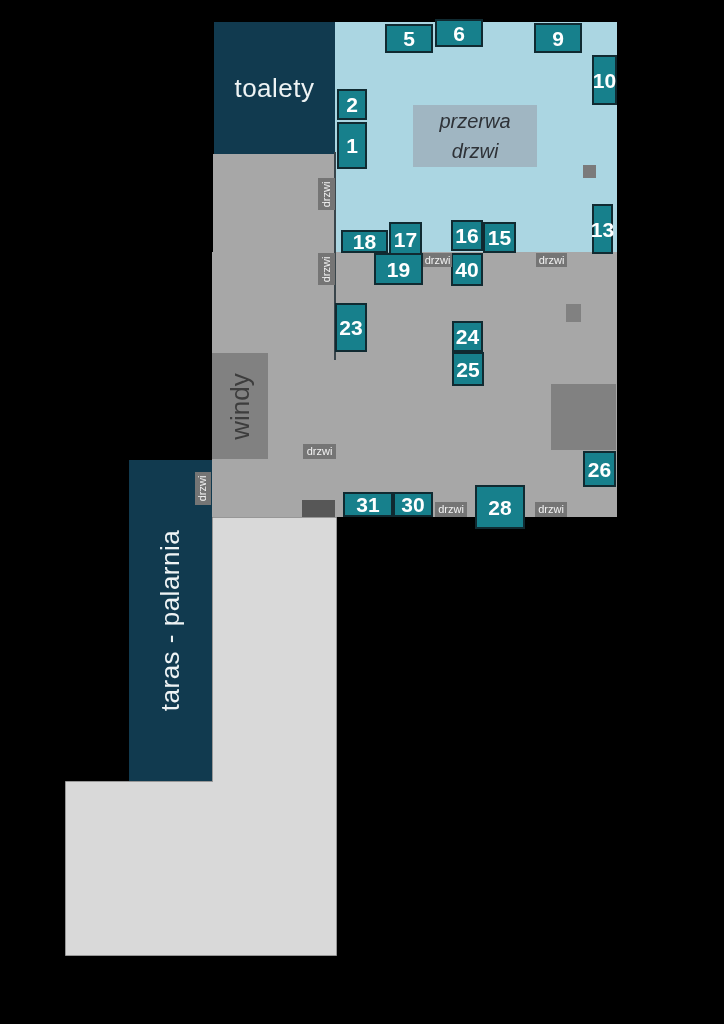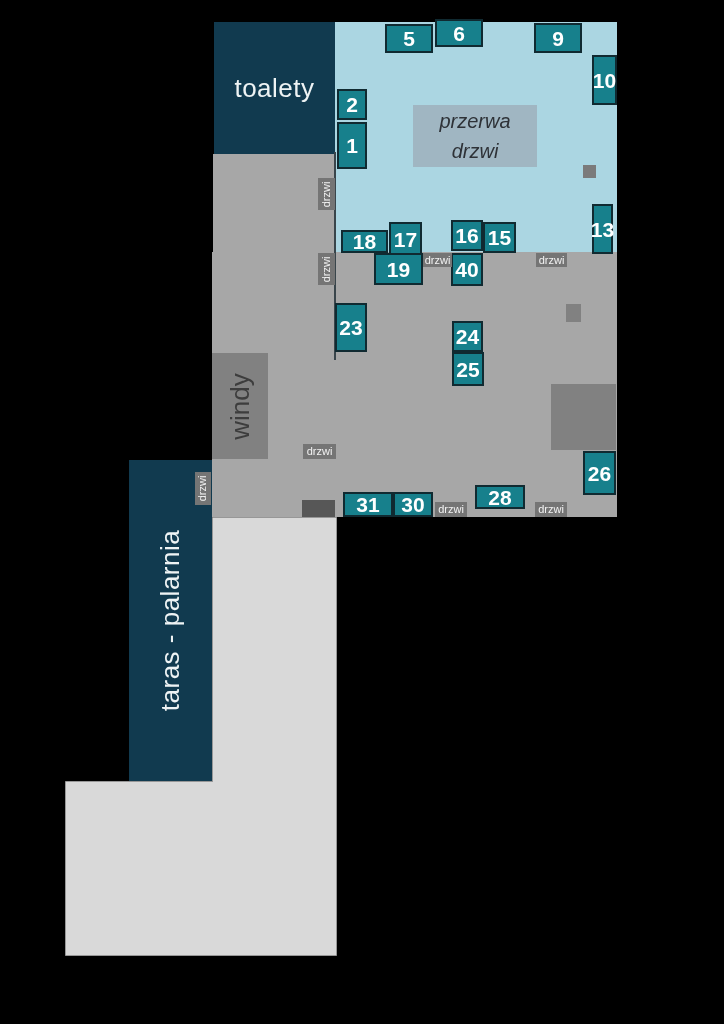--- a/index.html
+++ b/index.html
@@ -101,22 +101,22 @@
   <div class="abs booth" style="left:592px;top:204px;width:21px;height:50px">13</div>
   <div class="abs booth" style="left:483px;top:222px;width:33px;height:31px">15</div>
   <div class="abs booth" style="left:451px;top:220px;width:32px;height:31px">16</div>
   <div class="abs booth" style="left:389px;top:222px;width:33px;height:34px">17</div>
   <div class="abs booth" style="left:341px;top:230px;width:47px;height:23px">18</div>
   <div class="abs booth" style="left:374px;top:253px;width:49px;height:32px">19</div>
   <div class="abs booth" style="left:451px;top:253px;width:32px;height:33px">40</div>
   <div class="abs booth" style="left:335px;top:303px;width:32px;height:49px">23</div>
   <div class="abs booth" style="left:452px;top:321px;width:31px;height:31px">24</div>
   <div class="abs booth" style="left:452px;top:352px;width:32px;height:34px">25</div>
-  <div class="abs booth" style="left:583px;top:451px;width:33px;height:44px">26</div>
-  <div class="abs booth" style="left:475px;top:485px;width:50px;height:24px">28</div>
+  <div class="abs booth" style="left:583px;top:451px;width:33px;height:36px">26</div>
+  <div class="abs booth" style="left:475px;top:485px;width:50px;height:44px">28</div>
   <div class="abs booth" style="left:393px;top:492px;width:40px;height:25px">30</div>
   <div class="abs booth" style="left:343px;top:492px;width:50px;height:25px">31</div>
 
   <div class="abs door-h" style="left:423px;top:253px;width:29px;height:14px">drzwi</div>
   <div class="abs door-h" style="left:536px;top:253px;width:31px;height:14px">drzwi</div>
   <div class="abs door-h" style="left:303px;top:444px;width:33px;height:15px">drzwi</div>
   <div class="abs door-h" style="left:435px;top:502px;width:32px;height:15px">drzwi</div>
   <div class="abs door-h" style="left:535px;top:502px;width:32px;height:15px">drzwi</div>
 
   <div class="abs door-v" style="left:318px;top:178px;width:17px;height:32px">

